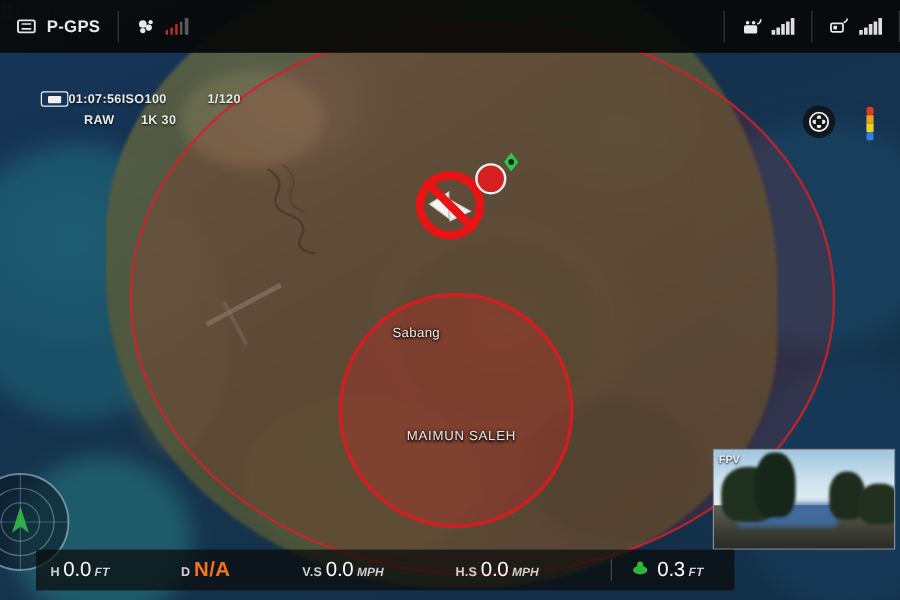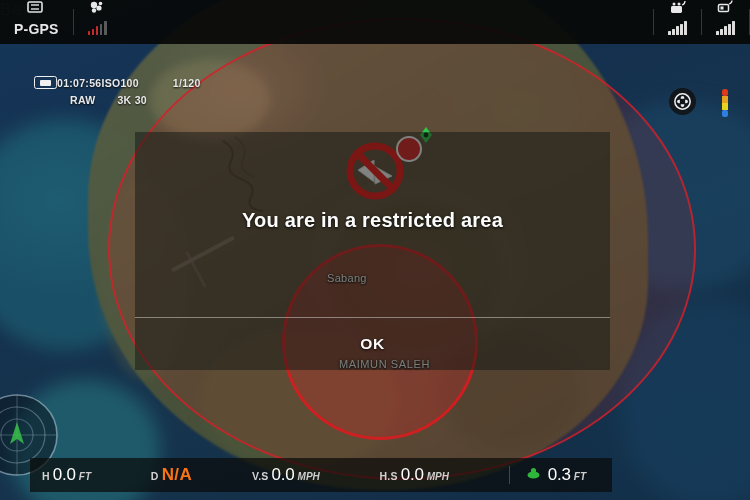--- a/index.html
+++ b/index.html
@@ -120,21 +120,20 @@
   }
   .tb-seg {
     display:flex; align-items:center;
     gap:7px;
     padding:0 14px;
     color:#e8e8e8;
     font-size:14px;
     font-weight:bold;
     letter-spacing:.2px;
     position:relative;
-    flex-direction:column;
   }
   .tb-div {
     width:1px;
     background:rgba(255,255,255,.18);
     margin:9px 0;
   }
   .tb-flex { flex:1; }
 
   .safebar {
     flex:0 0 168px;
@@ -513,21 +512,21 @@
       <span class="rec-badge">
           <span></span>
         </span>
       <span>01:07:56</span>
       <span>ISO</span>
       <span>100</span>
       <span style="margin-left:34px">1/120</span>
     </div>
     <div class="cam-row cam-row2">
       <span>RAW</span>
-      <span>3K 30</span>
+      <span>1K 30</span>
     </div>
   </div>
 
   <div class="gear-btn">
     <svg width="17" height="17" viewBox="0 0 20 20">
       <circle cx="10" cy="10" r="9" fill="none" stroke="#ededed" stroke-width="1.8"></circle>
       <path d="M10,3.6 a2.1,2.1 0 0 1 2.1,2.1 v1.2 h-4.2 v-1.2 a2.1,2.1 0 0 1 2.1,-2.1 z
                M16.4,10 a2.1,2.1 0 0 1 -2.1,2.1 h-1.2 v-4.2 h1.2 a2.1,2.1 0 0 1 2.1,2.1 z
                M10,16.4 a2.1,2.1 0 0 1 -2.1,-2.1 v-1.2 h4.2 v1.2 a2.1,2.1 0 0 1 -2.1,2.1 z
                M3.6,10 a2.1,2.1 0 0 1 2.1,-2.1 h1.2 v4.2 h-1.2 a2.1,2.1 0 0 1 -2.1,-2.1 z" fill="#ededed"></path>
@@ -544,20 +543,30 @@
 
   <svg class="radar" viewBox="0 0 86 86">
     <circle cx="43" cy="43" r="40" fill="rgba(10,20,30,.55)" stroke="rgba(200,220,235,.5)" stroke-width="1.6"></circle>
     <circle cx="43" cy="43" r="28" fill="none" stroke="rgba(190,215,230,.35)" stroke-width="1.2"></circle>
     <circle cx="43" cy="43" r="16" fill="none" stroke="rgba(190,215,230,.3)" stroke-width="1.2"></circle>
     <line x1="43" y1="3" x2="43" y2="83" stroke="rgba(190,215,230,.28)" stroke-width="1"></line>
     <line x1="3" y1="43" x2="83" y2="43" stroke="rgba(190,215,230,.28)" stroke-width="1"></line>
     <path d="M43,30 L50,52 L43,47 L36,52 Z" fill="#37c14a" opacity=".85"></path>
   </svg>
 
+  <div class="fpv">
+    <div class="fpv-sky"></div>
+    <div class="fpv-ground"></div>
+    <div class="fpv-blue"></div>
+    <div class="fpv-veg fv1"></div>
+    <div class="fpv-veg fv2"></div>
+    <div class="fpv-veg fv3"></div>
+    <div class="fpv-veg fv4"></div>
+    <div class="fpv-corner">FPV</div>
+  </div>
 
   <div class="telemetry">
     <div class="tele-cell">
       <span class="tele-key">H</span>
       <span class="tele-val">0.0</span>
       <span class="tele-unit">FT</span>
     </div>
 
     <div class="tele-spacer"></div>
 
@@ -591,19 +600,14 @@
         <ellipse cx="7.5" cy="10" rx="6" ry="3.6" fill="#2fb53a"></ellipse>
         <circle cx="7.5" cy="5.6" r="2.6" fill="#2fb53a"></circle>
       </svg>
       <span class="tele-val">0.3</span>
       <span class="tele-unit">FT</span>
     </div>
 
     <div style="width:14px"></div>
   </div>
 
-  <div class="dialog">
-    <div class="dialog-msg">You are in a restricted area</div>
-    <div class="dialog-sep"></div>
-    <div class="dialog-ok">OK</div>
-  </div>
 
 </div>
 
 </body></html>

